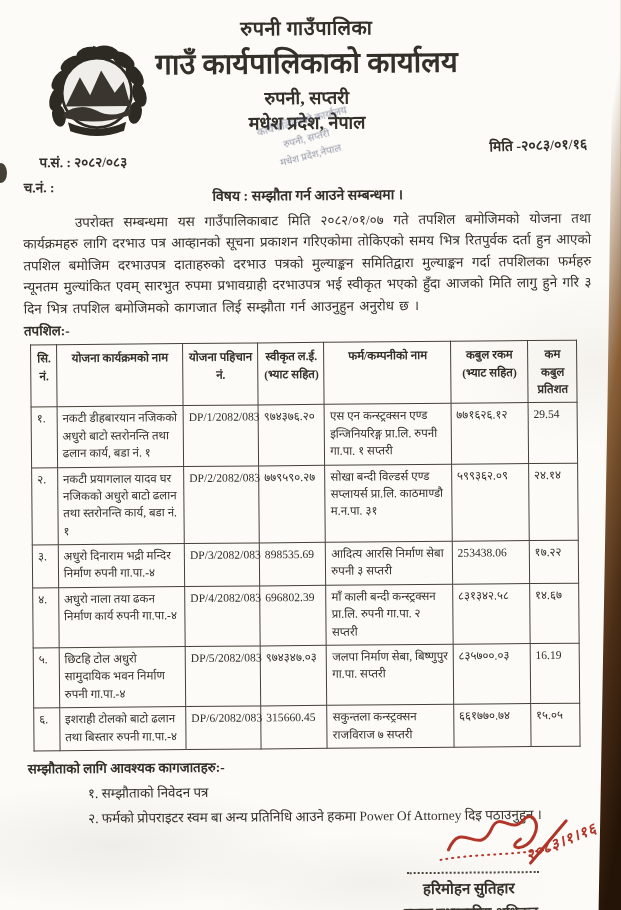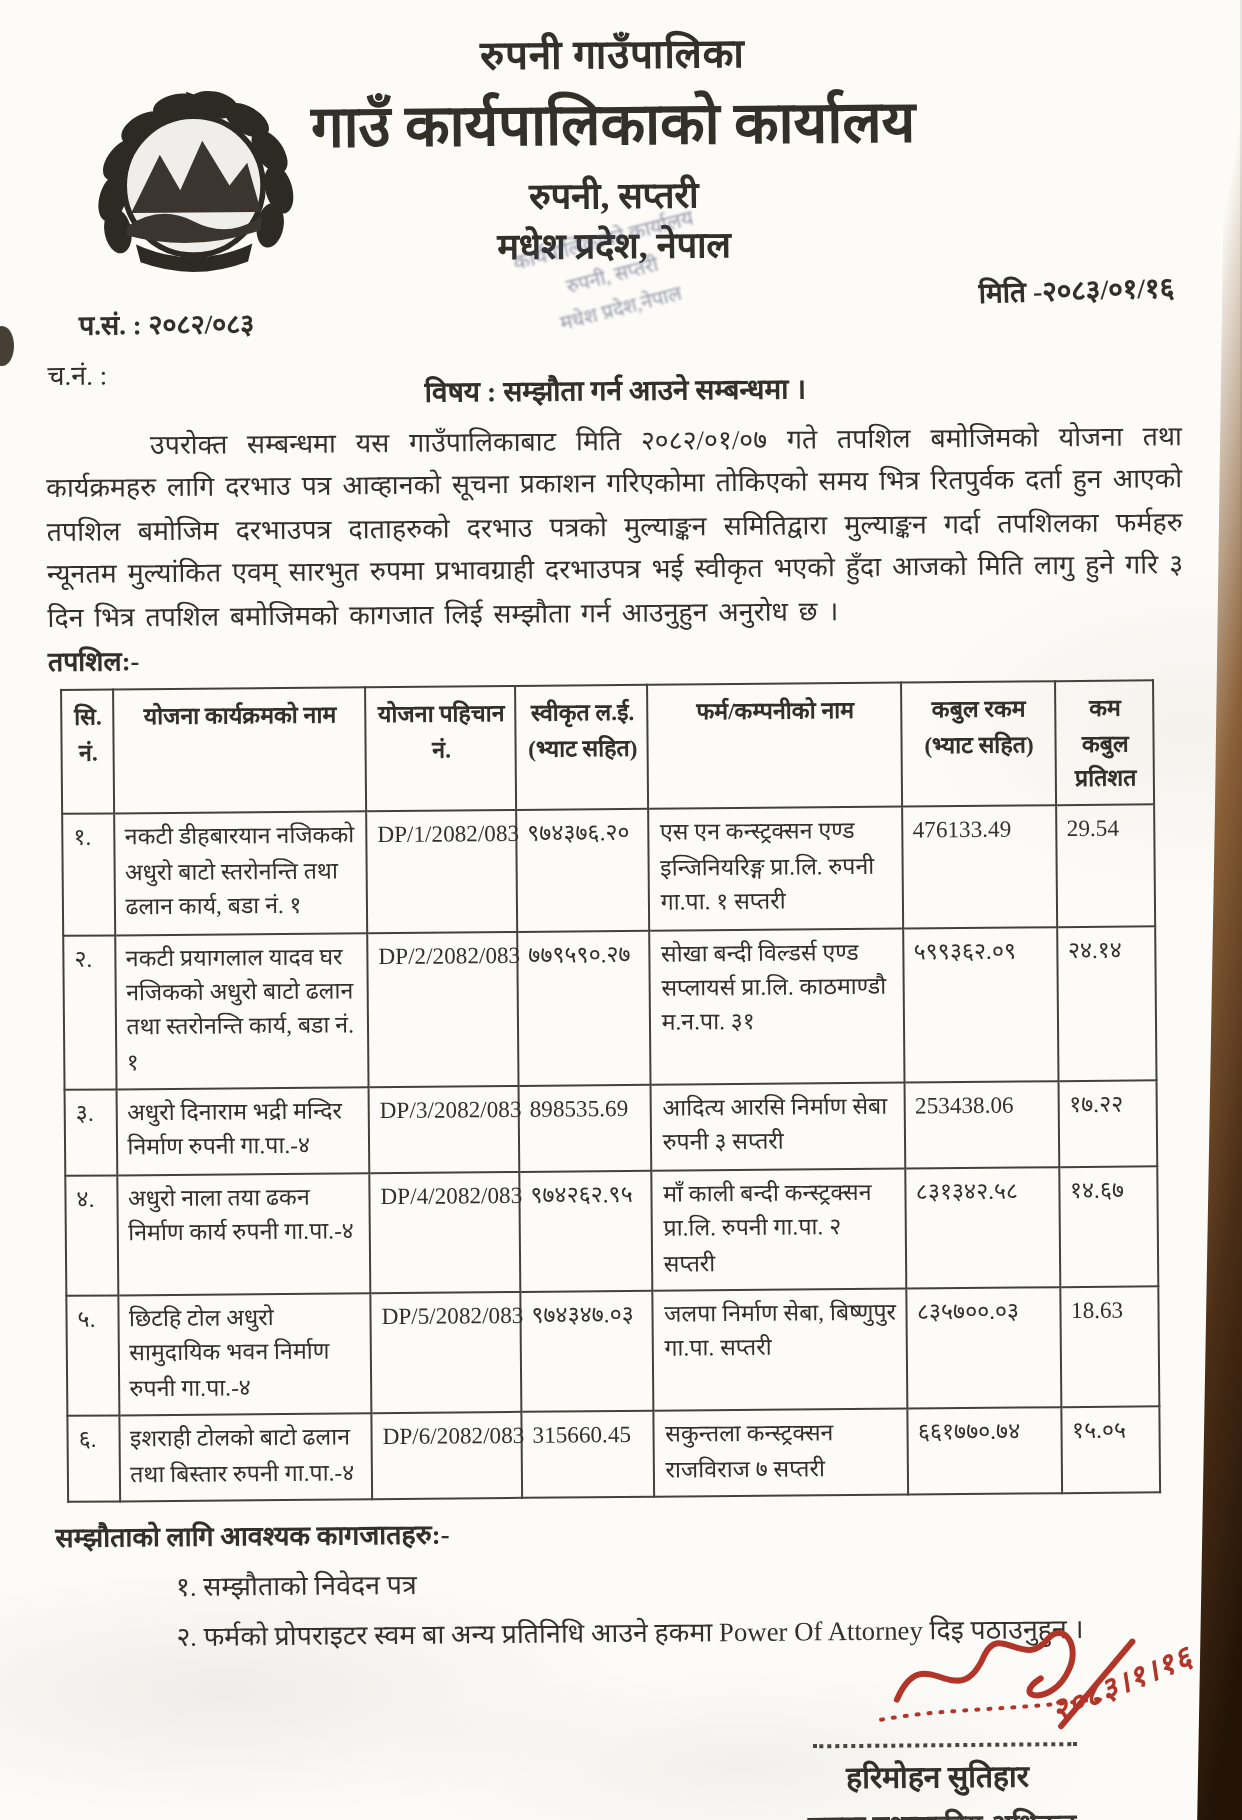--- a/index.html
+++ b/index.html
@@ -26,21 +26,21 @@
   .head .office{font-size:29px;font-weight:bold;margin-top:4px;}
   .head .addr1{font-size:18px;font-weight:bold;margin-top:6px;}
   .head .addr2{font-size:18px;font-weight:bold;margin-top:2px;}
   .hstamp{position:absolute;left:224px;top:112px;width:170px;text-align:center;
     transform:rotate(-14deg);color:#3d4468;opacity:.55;font-size:10px;line-height:1.7;
     filter:blur(.4px);pointer-events:none;}
   .hstamp .s0{font-size:10.5px;}
   
   .mdate{position:absolute;right:30px;top:137px;font-size:14px;font-weight:bold;transform:rotate(-1.2deg);}
   .refno{position:absolute;left:42px;top:151px;font-size:13.5px;font-weight:bold;}
-  .chno{position:absolute;left:26px;top:176px;font-size:13.5px;font-weight:normal;}
+  .chno{position:absolute;left:26px;top:176px;font-size:13.5px;font-weight:bold;}
   .subject{position:absolute;left:0;top:185px;width:100%;text-align:center;font-size:14px;font-weight:bold;}
   
   .flow{position:absolute;left:25px;top:210px;width:568px;}
   .para{font-size:13.4px;line-height:1.6;text-align:justify;text-indent:52px;word-spacing:2px;}
   .detail{font-size:13.4px;margin-top:2px;font-weight:bold;}
   table.tender{border-collapse:collapse;margin-top:5px;margin-left:6px;width:547px;table-layout:fixed;}
   table.tender th,table.tender td{border:1.2px solid #45413a;vertical-align:top;
     padding:3px 4px 4px 5px;font-size:11.6px;line-height:1.5;white-space:pre-line;font-weight:normal;}
   table.tender th{text-align:center;font-weight:600;padding-top:5px;}
   .w0{width:24px;} .w1{width:118px;} .w2{width:70px;} .w3{width:62px;} .w4{width:118px;} .w5{width:72px;} .w6{width:46px;}
@@ -148,21 +148,21 @@
 प्रतिशत</th>
           </tr>
         </thead>
         <tbody>
             <tr>
               <td class="c0">१.</td>
               <td class="c1">नकटी डीहबारयान नजिकको अधुरो बाटो स्तरोनन्ति तथा ढलान कार्य, बडा नं. १</td>
               <td class="c2">DP/1/2082/083</td>
               <td class="c3">९७४३७६.२०</td>
               <td class="c4">एस एन कन्स्ट्रक्सन एण्ड इन्जिनियरिङ्ग प्रा.लि. रुपनी गा.पा. १ सप्तरी</td>
-              <td class="c5">476133.49</td>
+              <td class="c5">७७१६२६.१२</td>
               <td class="c6">29.54</td>
             </tr>
             <tr>
               <td class="c0">२.</td>
               <td class="c1">नकटी प्रयागलाल यादव घर नजिकको अधुरो बाटो ढलान तथा स्तरोनन्ति कार्य, बडा नं. १</td>
               <td class="c2">DP/2/2082/083</td>
               <td class="c3">७७९५९०.२७</td>
               <td class="c4">सोखा बन्दी विल्डर्स एण्ड सप्लायर्स प्रा.लि. काठमाण्डौ म.न.पा. ३१</td>
               <td class="c5">५९९३६२.०९</td>
               <td class="c6">२४.१४</td>
@@ -173,33 +173,33 @@
               <td class="c2">DP/3/2082/083</td>
               <td class="c3">898535.69</td>
               <td class="c4">आदित्य आरसि निर्माण सेबा रुपनी ३ सप्तरी</td>
               <td class="c5">253438.06</td>
               <td class="c6">१७.२२</td>
             </tr>
             <tr>
               <td class="c0">४.</td>
               <td class="c1">अधुरो नाला तया ढकन निर्माण कार्य रुपनी गा.पा.-४</td>
               <td class="c2">DP/4/2082/083</td>
-              <td class="c3">९७४२६२.९५</td>
+              <td class="c3">696802.39</td>
               <td class="c4">माँ काली बन्दी कन्स्ट्रक्सन प्रा.लि. रुपनी गा.पा. २ सप्तरी</td>
               <td class="c5">८३१३४२.५८</td>
               <td class="c6">१४.६७</td>
             </tr>
             <tr>
               <td class="c0">५.</td>
               <td class="c1">छिटहि टोल अधुरो सामुदायिक भवन निर्माण रुपनी गा.पा.-४</td>
               <td class="c2">DP/5/2082/083</td>
               <td class="c3">९७४३४७.०३</td>
               <td class="c4">जलपा निर्माण सेबा, बिष्णुपुर गा.पा. सप्तरी</td>
               <td class="c5">८३५७००.०३</td>
-              <td class="c6">18.63</td>
+              <td class="c6">16.19</td>
             </tr>
             <tr>
               <td class="c0">६.</td>
               <td class="c1">इशराही टोलको बाटो ढलान तथा बिस्तार रुपनी गा.पा.-४</td>
               <td class="c2">DP/6/2082/083</td>
               <td class="c3">315660.45</td>
               <td class="c4">सकुन्तला कन्स्ट्रक्सन राजविराज ७ सप्तरी</td>
               <td class="c5">६६१७७०.७४</td>
               <td class="c6">१५.०५</td>
             </tr>

